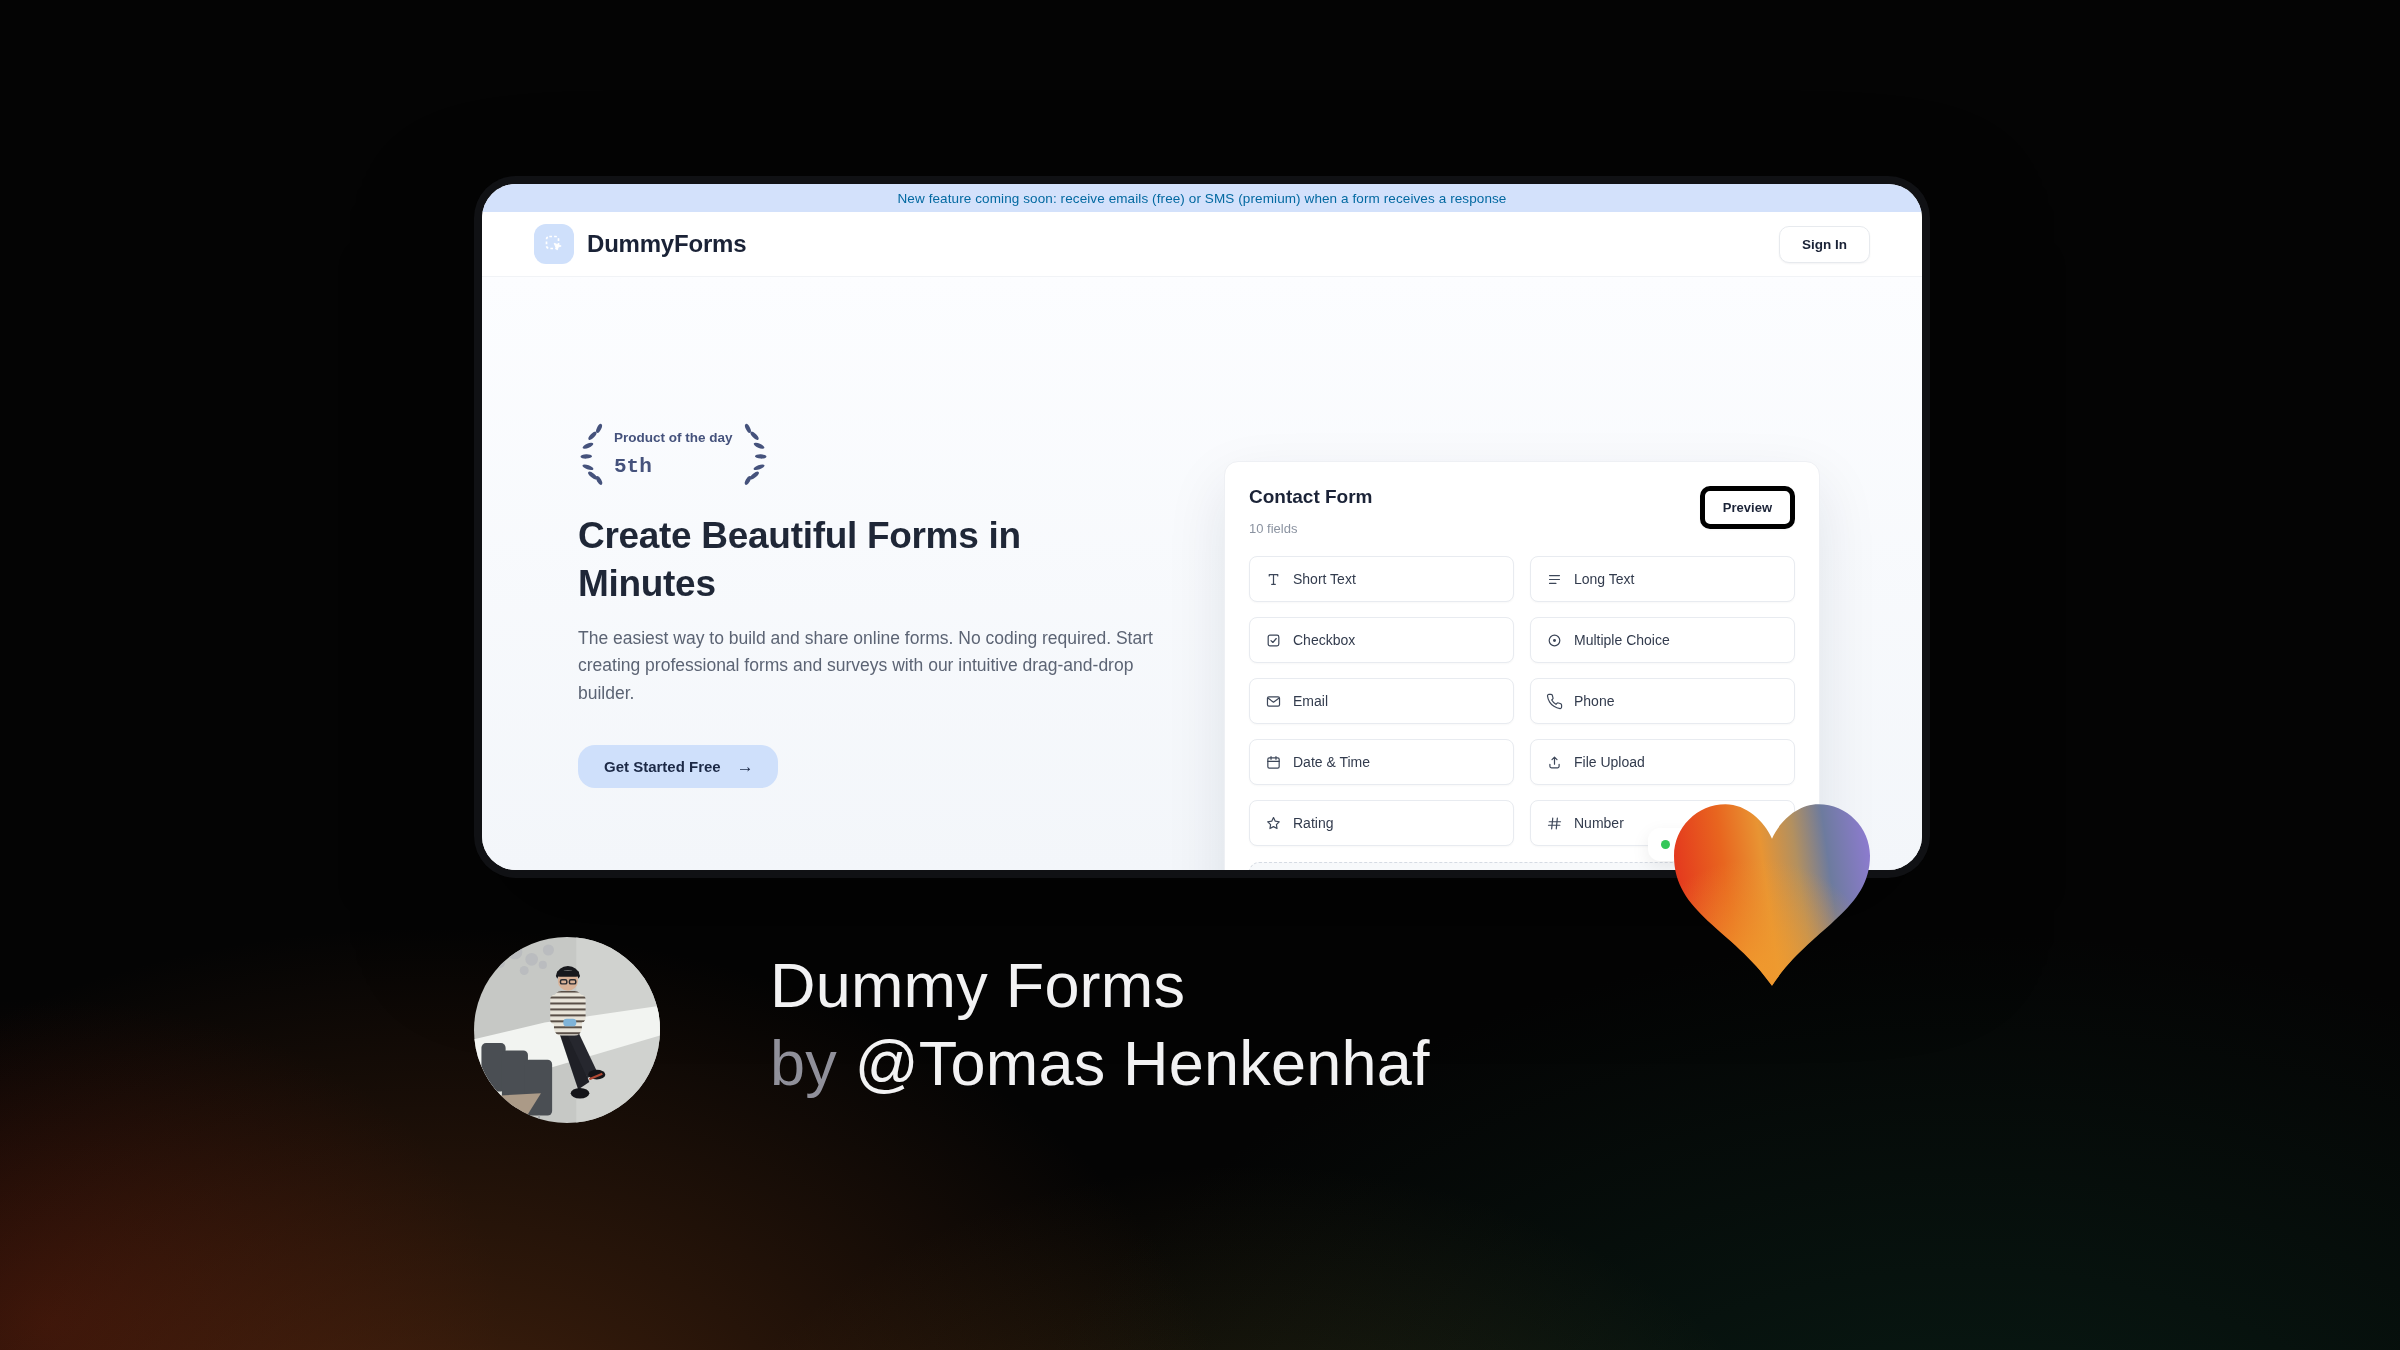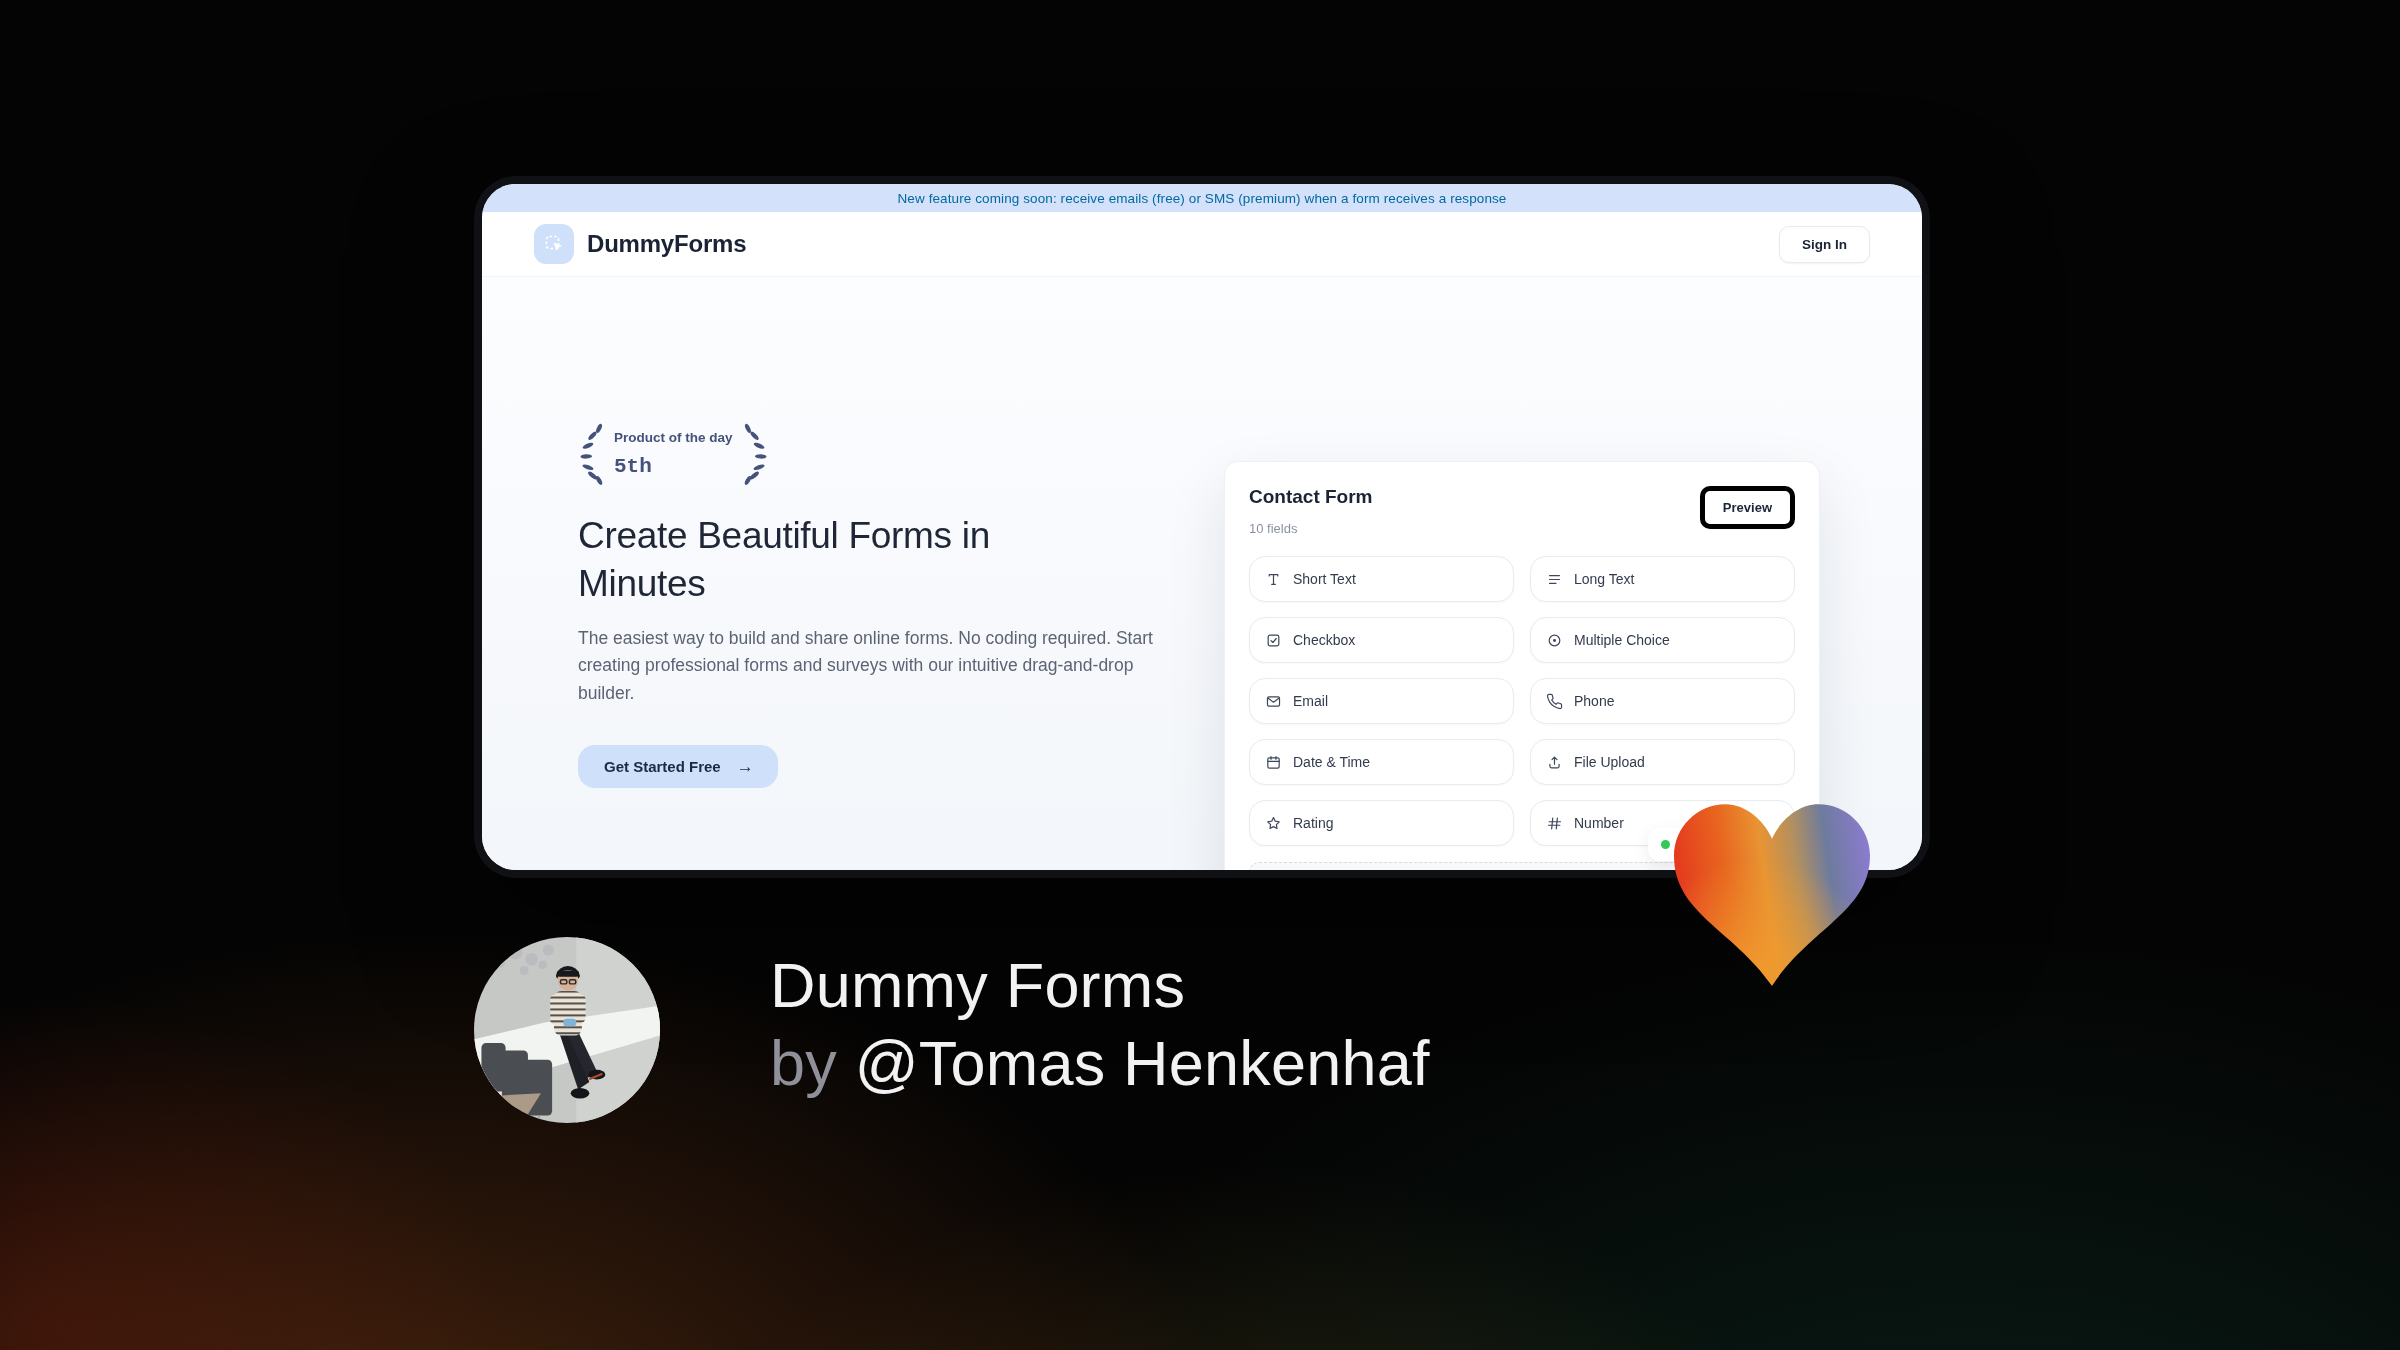--- a/index.html
+++ b/index.html
@@ -36,41 +36,41 @@
     font-size:13.5px;font-weight:600;color:#1a2236;box-shadow:0 1px 2px rgba(16,24,40,.05);cursor:pointer;
   }
   .hero{position:relative;height:594px;background:linear-gradient(180deg,#fcfdff 0%,#f3f6fa 100%);}
   
   .hero-left{position:absolute;left:96px;top:144px;width:575px;}
   .award{display:flex;align-items:center;gap:6px;color:#45527c;margin-bottom:22px;margin-left:-6px;}
   .award svg{width:36px;height:66px;}
   .award-text{text-align:left;}
   .award-line1{font-size:13.5px;font-weight:700;}
   .award-line2{font-size:21px;font-weight:800;margin-top:10px;font-family:Liberation Mono, monospace;}
-  .headline{font-size:37px;line-height:1.29;font-weight:400;color:#1f2737;letter-spacing:-.3px;width:545px;margin-bottom:8px;}
+  .headline{font-size:37px;line-height:1.29;font-weight:700;color:#1f2737;letter-spacing:-.3px;width:545px;margin-bottom:8px;}
   .subtext{font-size:17.5px;line-height:1.57;color:#5c6474;margin-bottom:38px;}
   .cta-btn{
     display:inline-flex;align-items:center;gap:16px;background:#cfe0fb;border:none;border-radius:17px;
     padding:13px 24px 13px 26px;font-size:15px;font-weight:600;color:#1c2946;cursor:pointer;font-family:inherit;
   }
   .cta-arrow{font-size:17px;line-height:1;}
   
   .card{
     position:absolute;left:742px;top:184px;width:596px;box-sizing:border-box;padding:24px;
     background:#ffffff;border:1px solid #eef0f4;border-radius:14px;
     box-shadow:0 24px 60px rgba(20,30,60,.10);
   }
   .card-head{display:flex;justify-content:space-between;align-items:flex-start;margin-bottom:20px;}
   .card-title{font-size:19px;font-weight:700;color:#1b2337;}
   .card-sub{font-size:13px;color:#8b93a1;margin-top:13px;}
   .preview-btn{background:#fff;border:5px solid #000000;border-radius:10px;padding:9px 18px;
     font-size:13px;font-weight:600;color:#1b2337;box-shadow:0 1px 2px rgba(16,24,40,.04);cursor:pointer;}
   .fields-grid{display:grid;grid-template-columns:1fr 1fr;gap:15px 16px;}
   .field-cell{
-    height:44px;border:1px solid #e8ebf0;border-radius:16px;background:#fff;display:flex;align-items:center;
+    height:44px;border:1px solid #e8ebf0;border-radius:8px;background:#fff;display:flex;align-items:center;
     gap:11px;padding:0 15px;font-size:14px;color:#323b4d;box-shadow:0 1px 2px rgba(16,24,40,.03);cursor:grab;
   }
   .field-cell .ficon{display:flex;color:#3d4759;}
   .field-cell svg{width:17px;height:17px;fill:none;stroke:currentColor;stroke-width:1.7;stroke-linecap:round;stroke-linejoin:round;}
   .dropzone{
     margin-top:16px;height:52px;border:1.5px dashed #d6dbe3;border-radius:10px;background:#f7f9fb;
     display:flex;align-items:center;justify-content:center;font-size:14px;color:#9aa3b2;
   }
   .status-badge{
     position:absolute;left:1166px;top:644px;background:#fff;border-radius:12px;display:flex;align-items:center;

